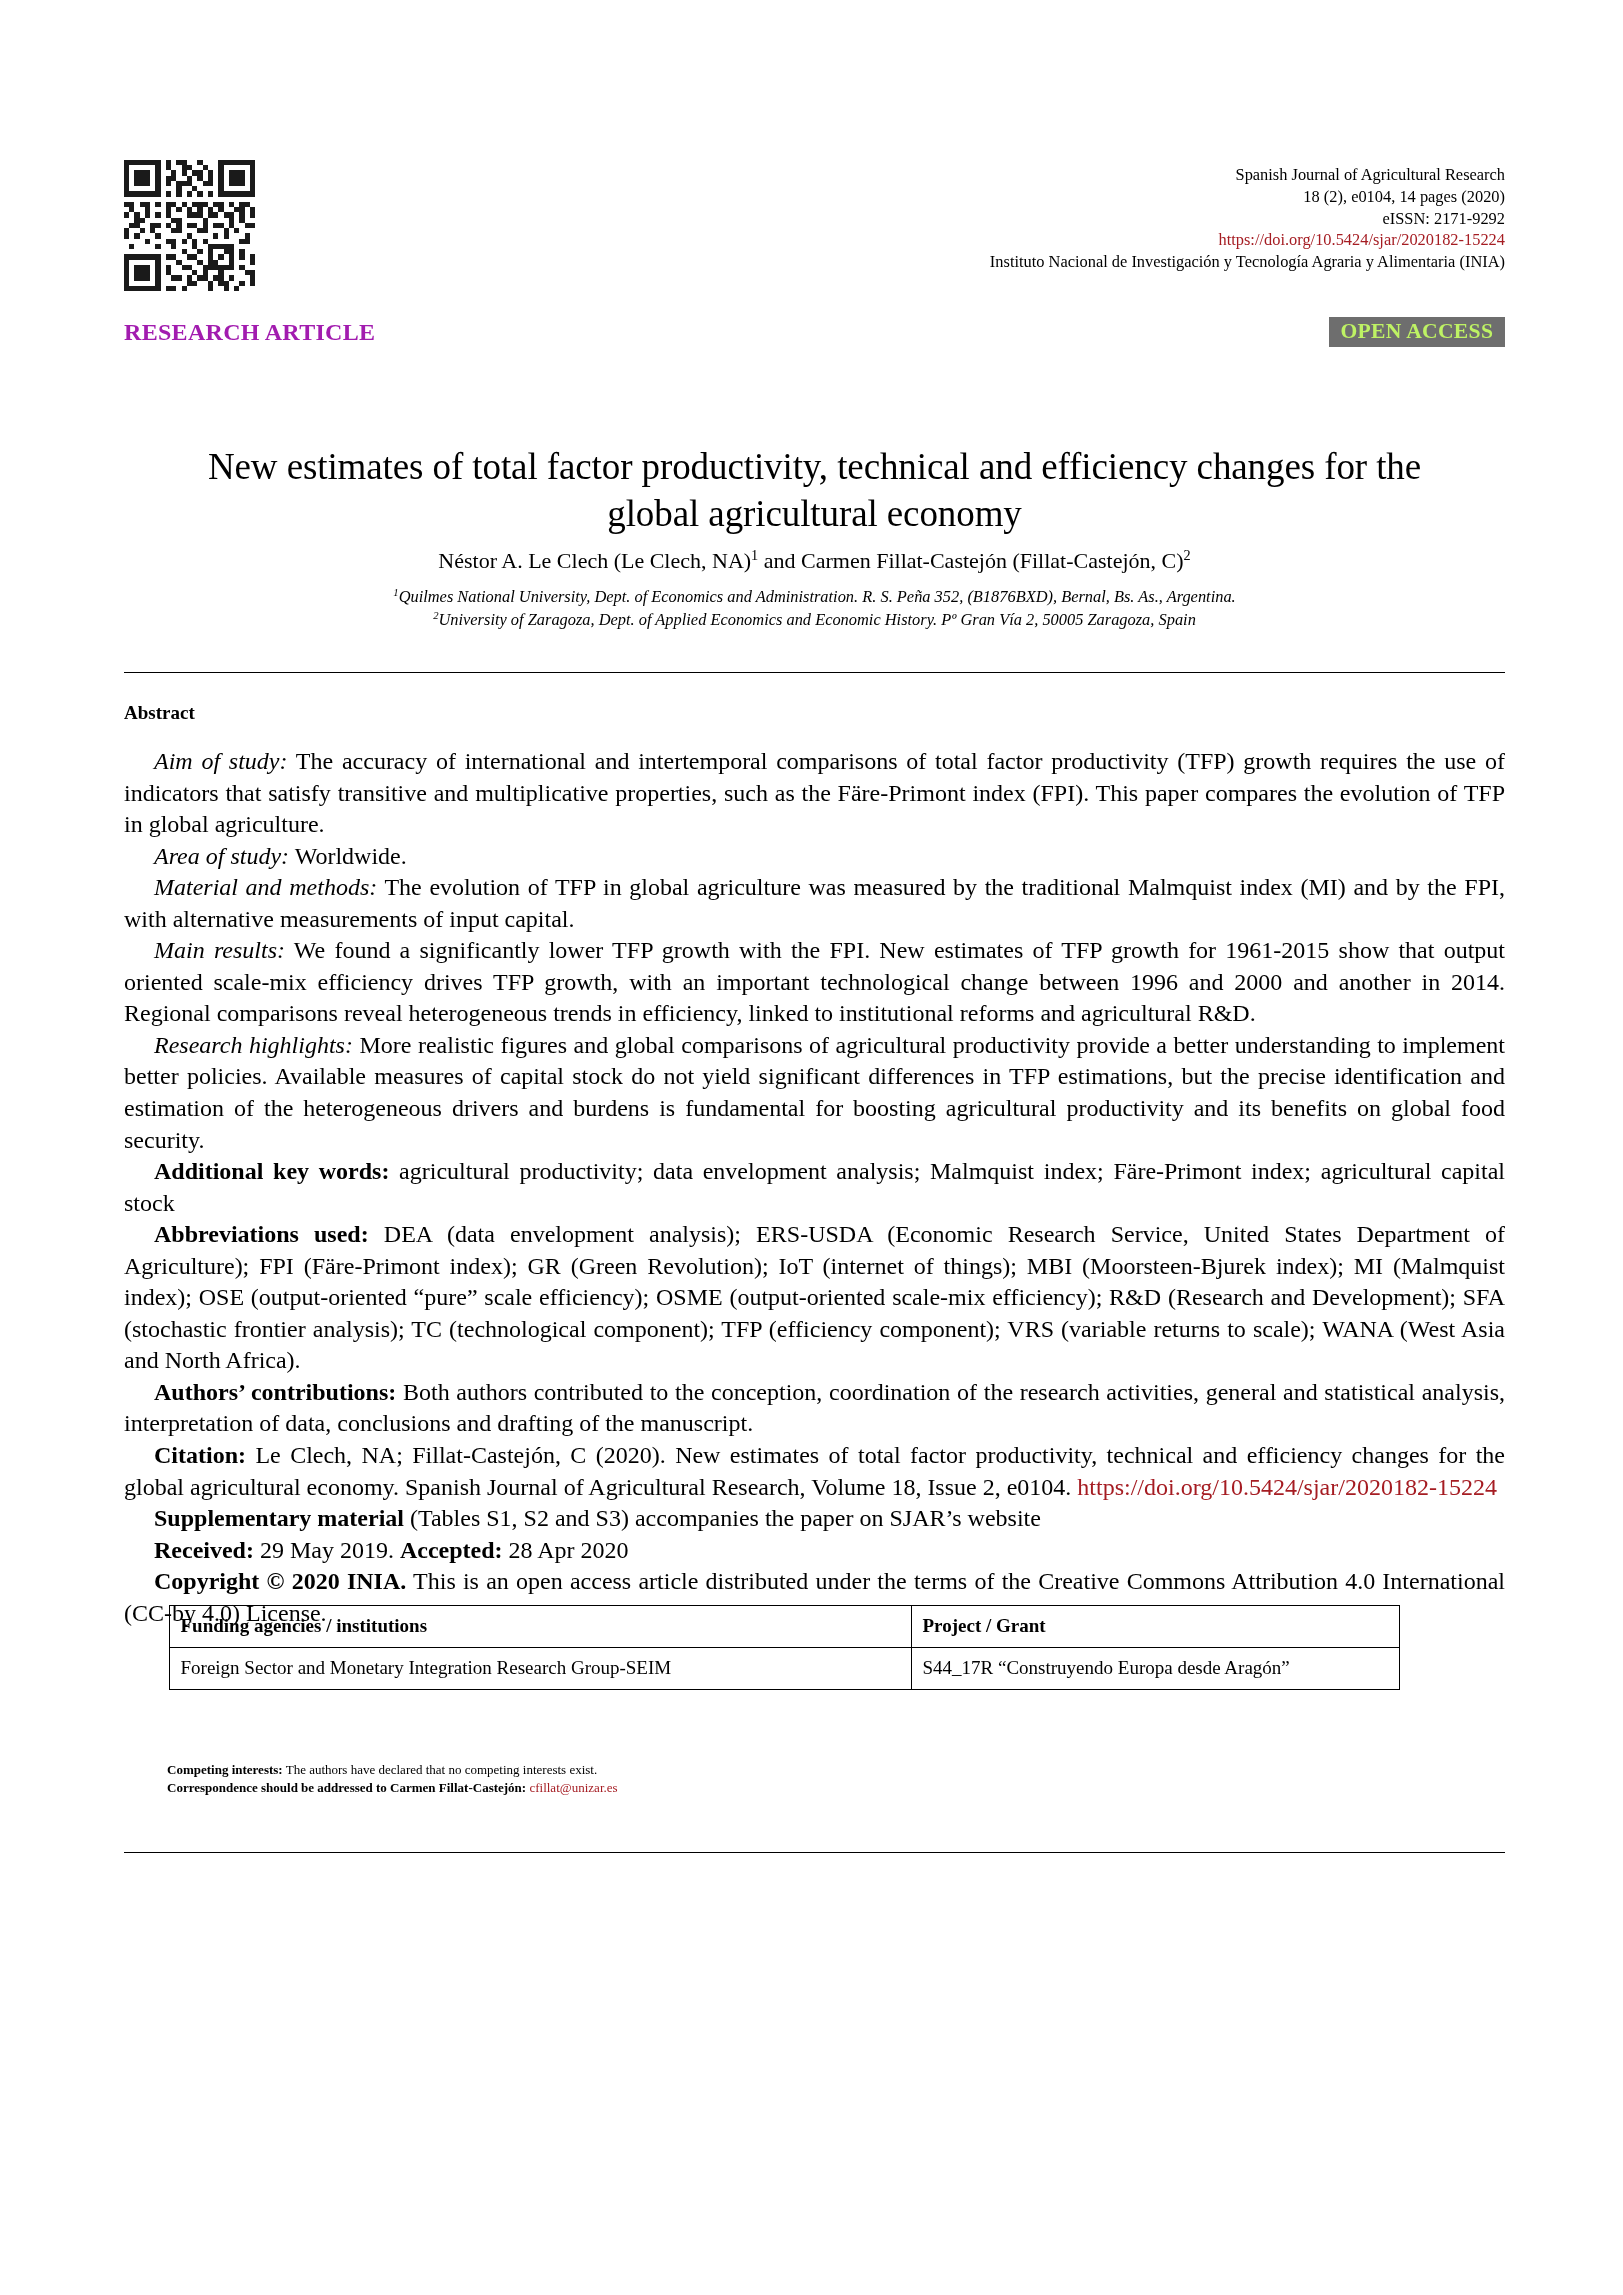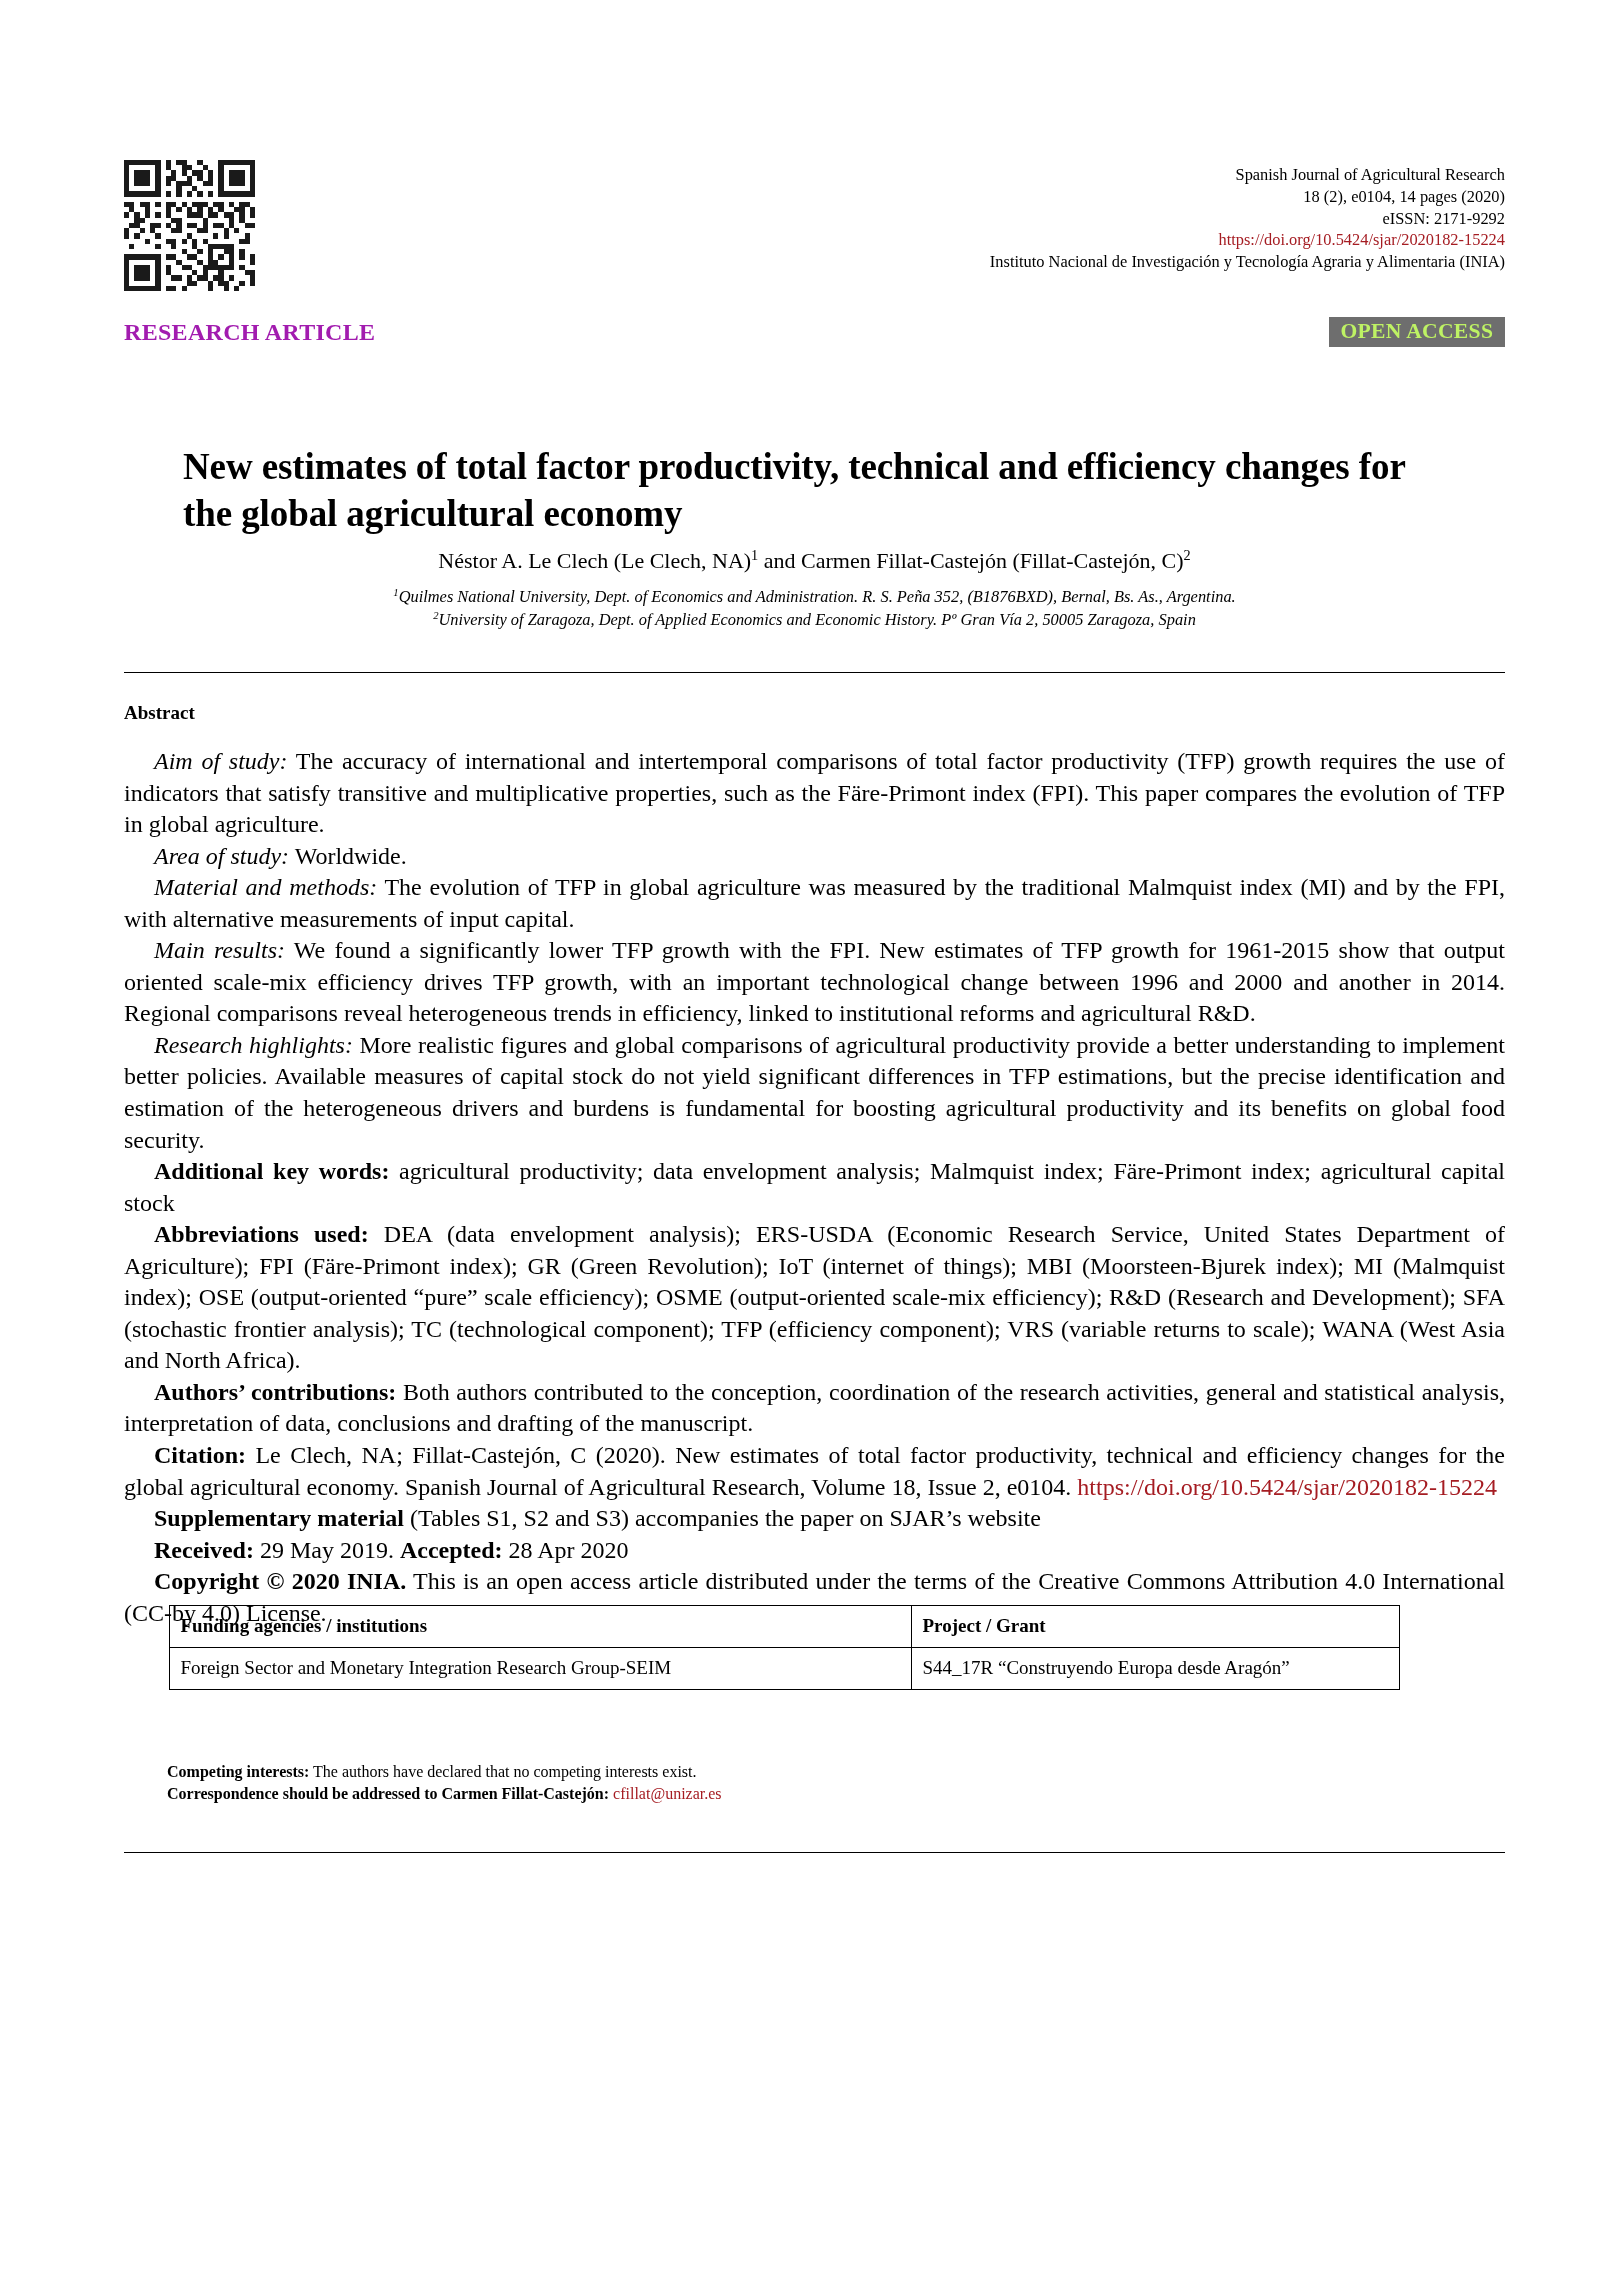--- a/index.html
+++ b/index.html
@@ -73,22 +73,23 @@
     letter-spacing: 0.3px;
     padding: 3.9px 11.8px 5.2px 11.8px;
     line-height: 1;
   }
   
   .title {
     position: absolute;
     left: 183px;
     top: 418px;
     width: 1263px;
+    text-align: center;
     font-size: 37px;
-    font-weight: bold;
+    font-weight: normal;
     line-height: 1.28;
     letter-spacing: -0.1px;
   }
   
   .authors {
     position: absolute;
     left: 183px;
     top: 547px;
     width: 1263px;
     text-align: center;
@@ -156,21 +157,21 @@
     line-height: 1.25;
   }
   .fund-table td.c1 { width: 720px; }
   .fund-table tr.head td { font-weight: bold; }
   
   .notes {
     position: absolute;
     left: 167px;
     top: 1761px;
     width: 1339px;
-    font-size: 16px;
+    font-size: 13px;
     line-height: 1.36;
   }
   .notes p { margin: 0; }
 </style>
 </head>
 <body>
 
 <div class="page">
 
   <div class="masthead">

